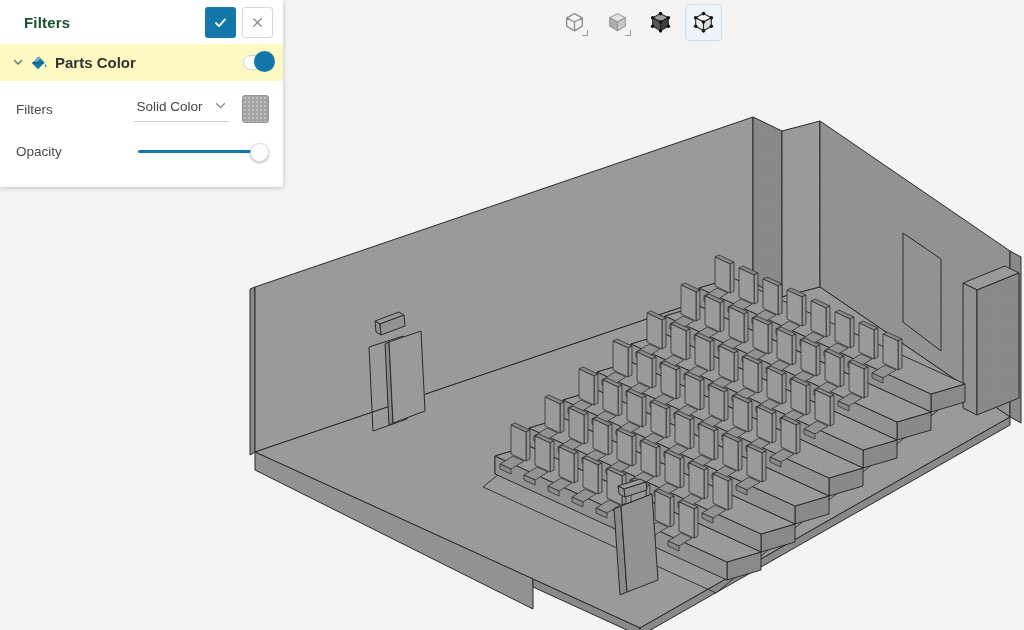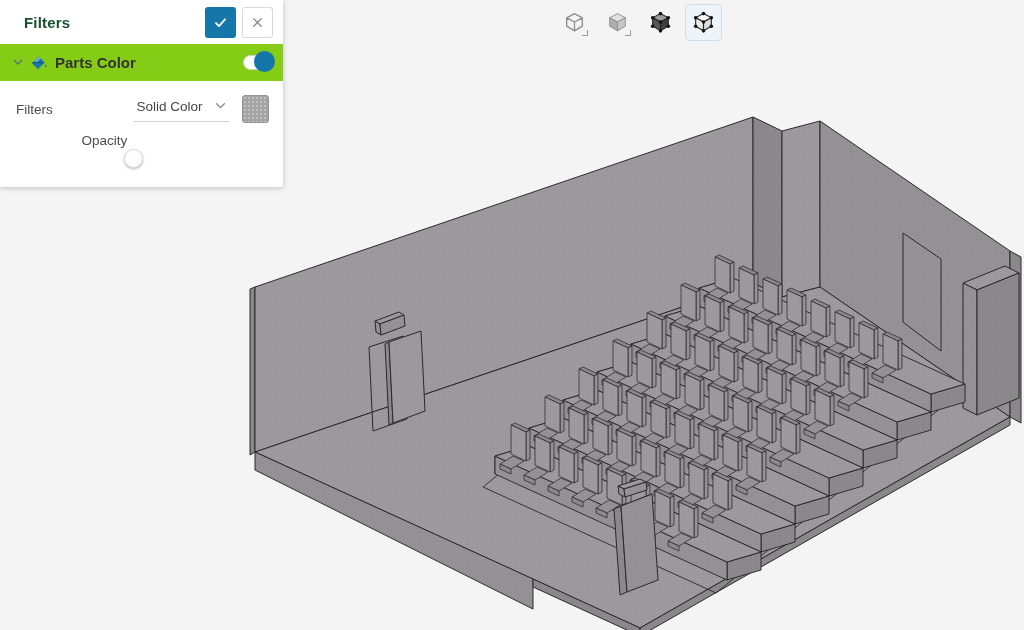--- a/index.html
+++ b/index.html
@@ -10,30 +10,30 @@
   
   .panel{position:absolute;top:0;left:0;width:283px;background:#fff;z-index:10;
     box-shadow:0 1px 5px rgba(0,0,0,.22);}
   .panel-header{height:44px;display:flex;align-items:center;padding:0 10px 0 24px;}
   .panel-title{font-size:15px;font-weight:700;color:#14532d;letter-spacing:.2px;}
   .hdr-btns{margin-left:auto;display:flex;gap:6px;}
   .btn-apply{width:31px;height:31px;border-radius:3px;background:#1577a9;border:none;
     display:flex;align-items:center;justify-content:center;cursor:pointer;}
   .btn-close{width:31px;height:31px;border-radius:3px;background:#fff;border:1px solid #d8d8d8;
     display:flex;align-items:center;justify-content:center;cursor:pointer;}
-  .section-row{height:37px;background:#84cc16;display:flex;align-items:center;
+  .section-row{height:37px;background:#fef9c3;display:flex;align-items:center;
     padding:0 12px 0 13px;gap:7px;cursor:pointer;}
   .section-label{font-size:15px;font-weight:700;color:#333;}
   .toggle{width:26px;height:13px;background:#fff;border:1px solid #d2d2d2;border-radius:8px;
     position:relative;margin-left:auto;cursor:pointer;}
   .knob{position:absolute;right:-5px;top:-5px;width:21px;height:21px;border-radius:50%;
     background:#1577a9;}
   .panel-body{padding:10px 14px 18px 16px;}
   .row{display:flex;align-items:center;min-height:36px;}
-  .row+.row{margin-top:6px;flex-direction:column;}
+  .row+.row{margin-top:6px;}
   .row-label{width:122px;font-size:13.5px;color:#4c4c4c;}
   .dd{width:92px;display:flex;align-items:center;justify-content:space-between;
     border-bottom:1px solid #d2d2d2;padding:2px 3px 7px 2px;font-size:13.5px;color:#454545;
     cursor:pointer;margin-right:13px;}
   .swatch{width:26px;height:26px;border-radius:3px;border:1px solid #949494;cursor:pointer;
     background-color:#a6a3a6;
     background-image:radial-gradient(#c1bfc1 1px,transparent 1.2px);background-size:4px 4px;}
   .slider{position:relative;flex:1;height:18px;cursor:pointer;}
   .track{position:absolute;left:0;right:8px;top:7.5px;height:3.5px;border-radius:2px;background:#e4e4e4;}
   .fill{position:absolute;left:0;top:7.5px;height:3.5px;border-radius:2px;background:#1577a9;}

